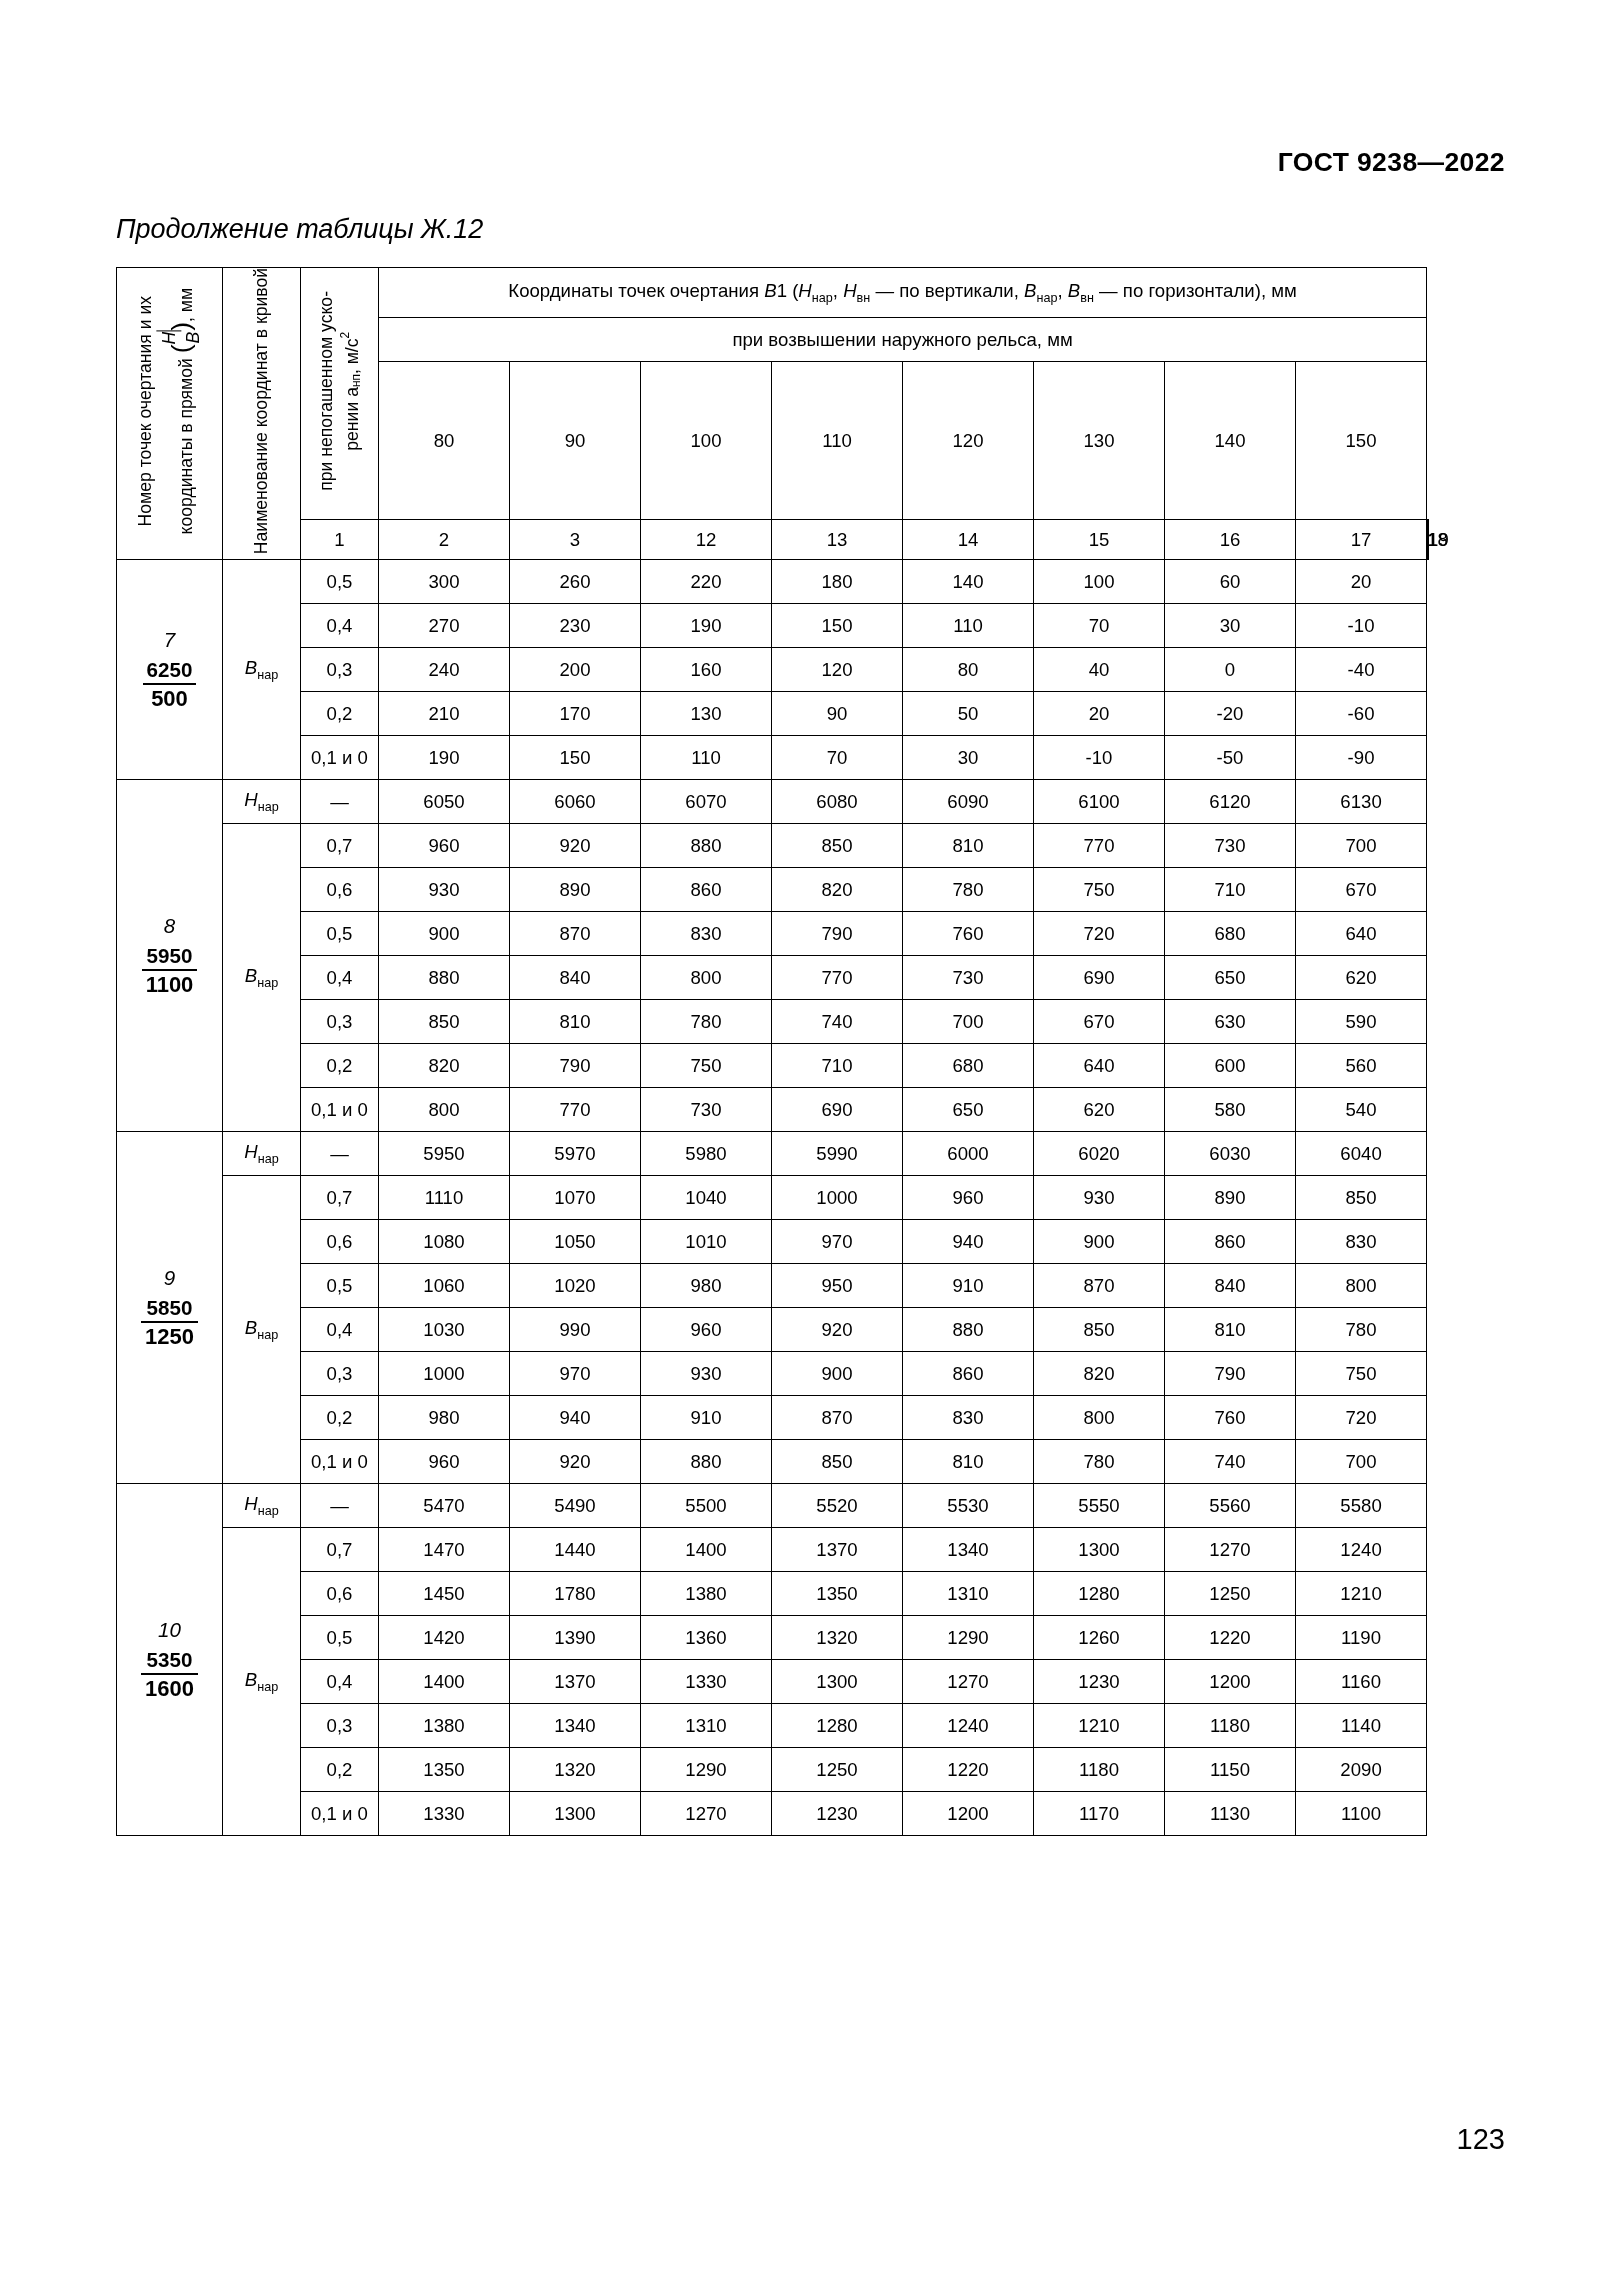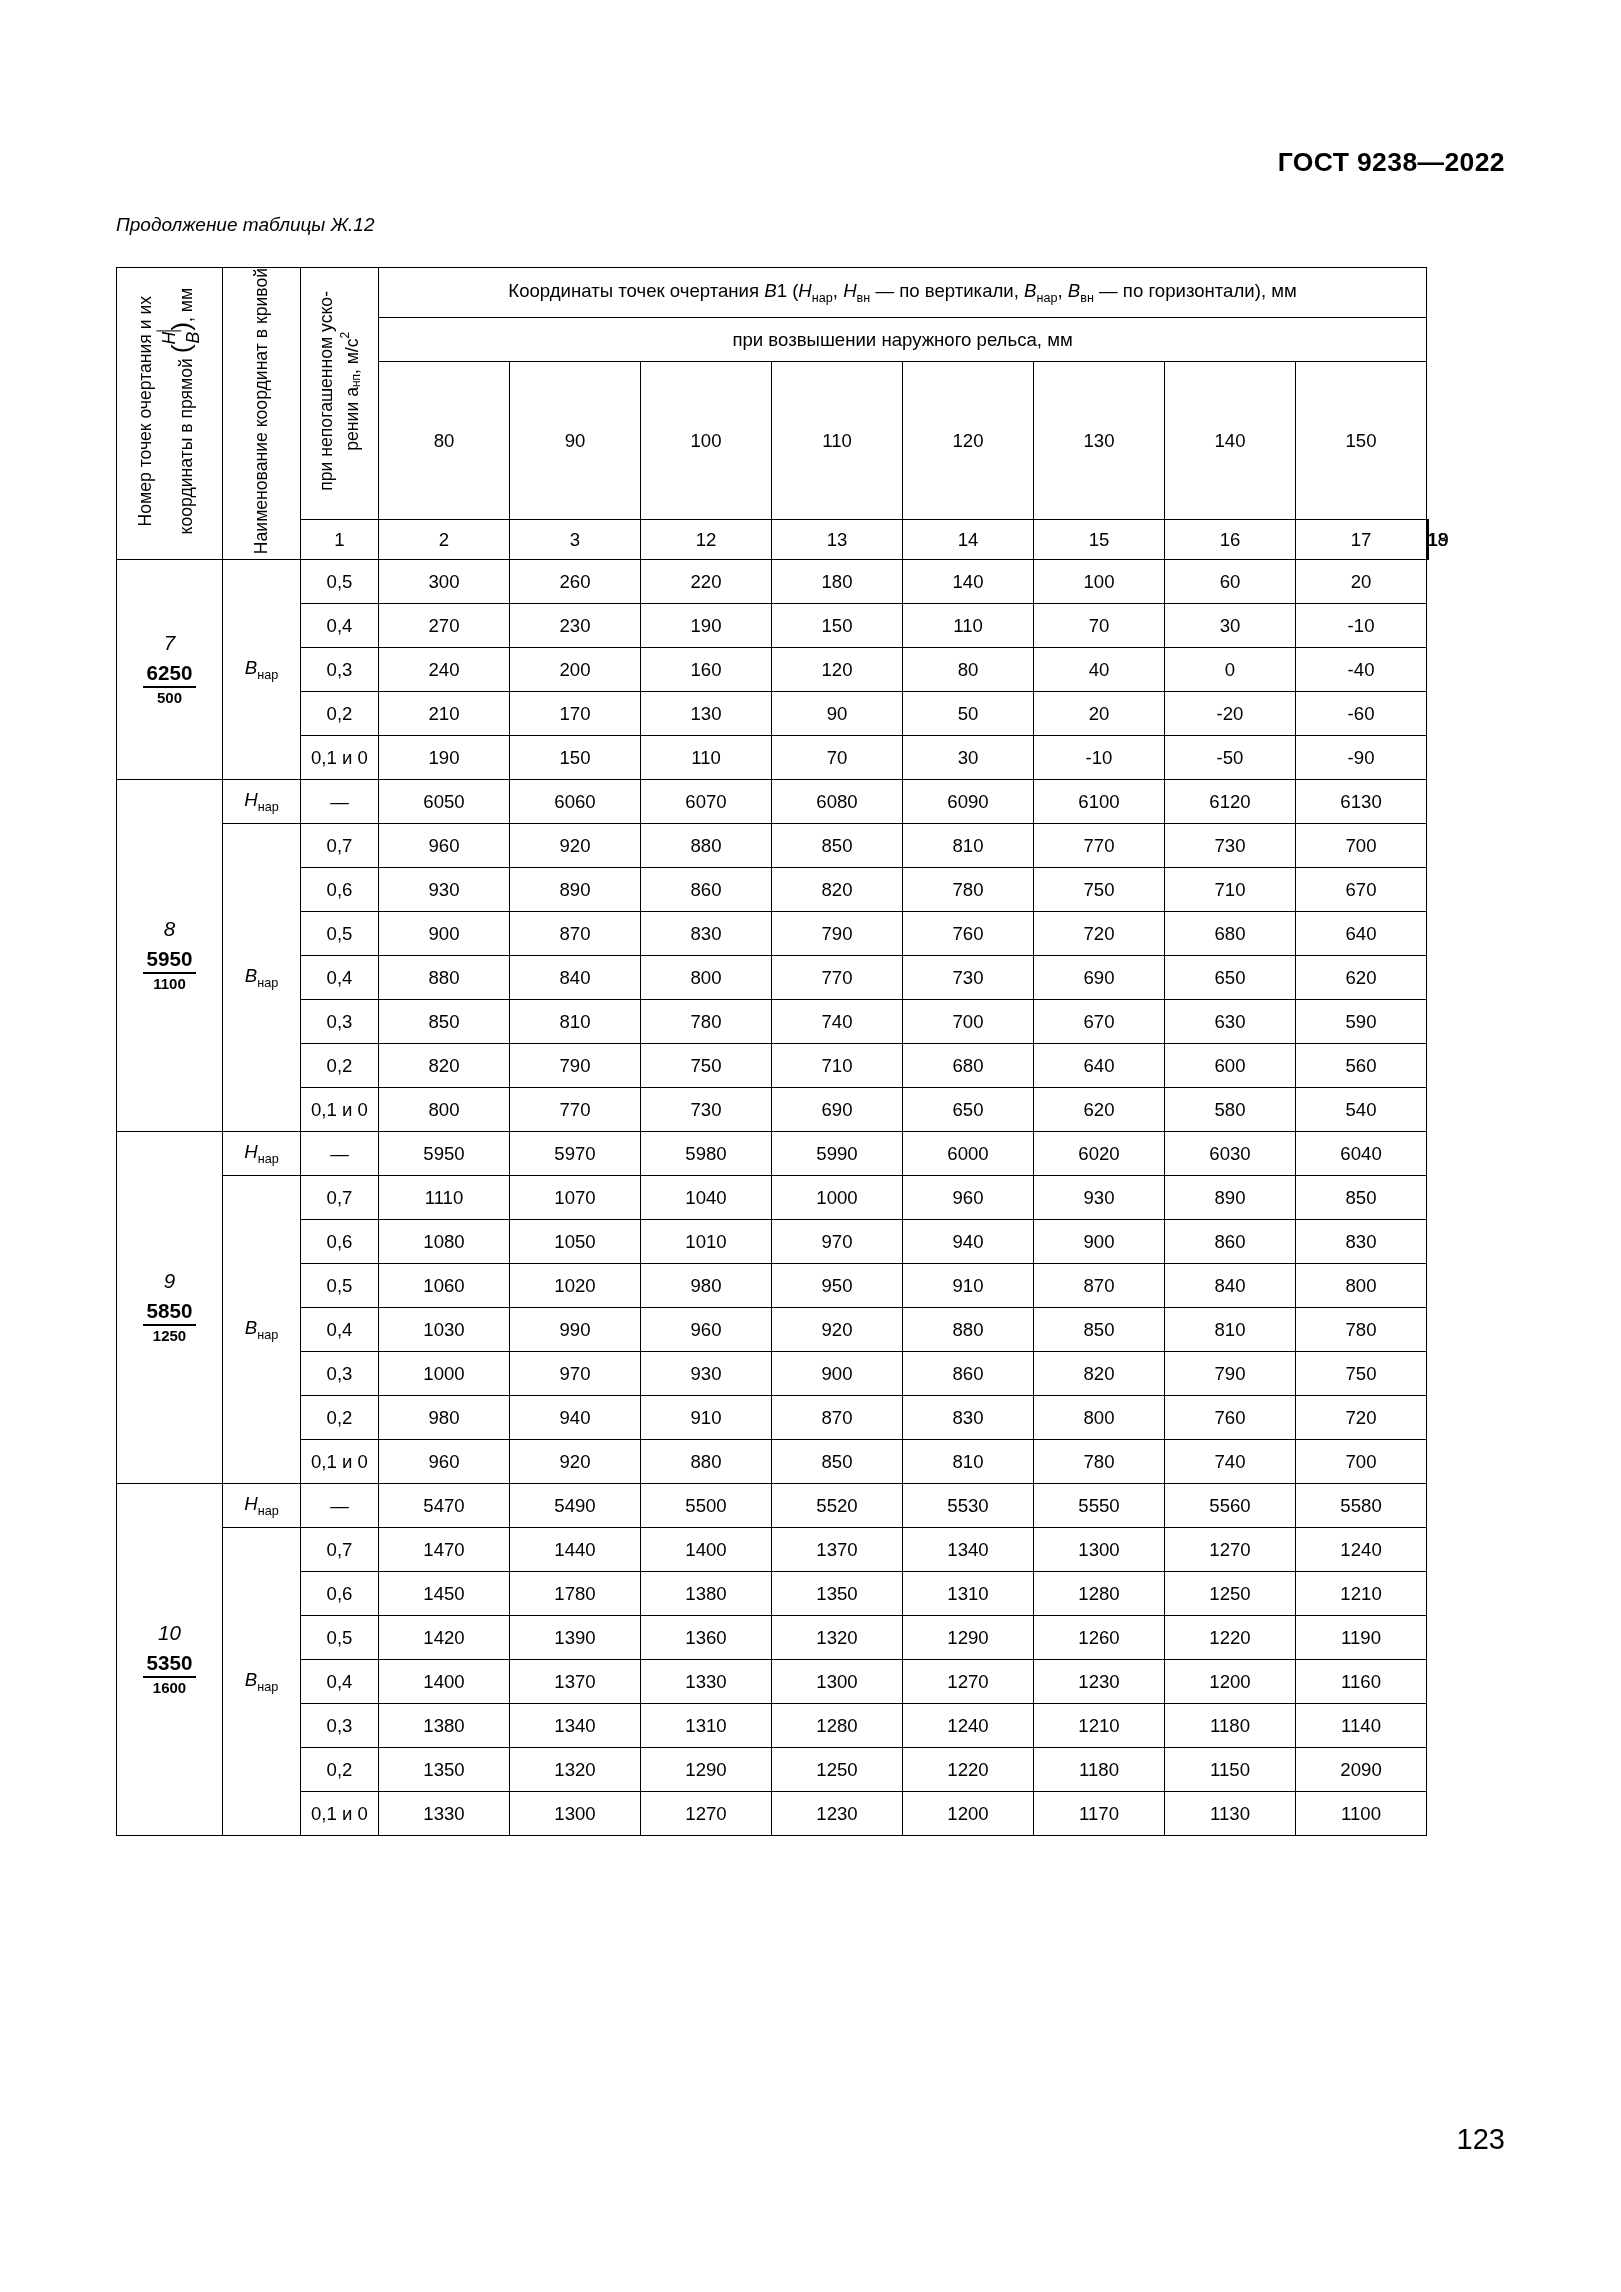--- a/index.html
+++ b/index.html
@@ -26,21 +26,21 @@
     top: 147px;
     right: 116px;
     font-size: 26.5px;
     font-weight: bold;
     letter-spacing: 0.4px;
   }
   .caption {
     position: absolute;
     top: 214px;
     left: 116px;
-    font-size: 19px;
+    font-size: 27px;
     font-style: italic;
   }
   .table-wrap {
     position: absolute;
     top: 267px;
     left: 116px;
     width: 1313px;
   }
   table.main {
     border-collapse: collapse;
@@ -89,21 +89,21 @@
     display: block;
     border-bottom: 2px solid #000;
     padding: 0 3.9px 1px 3.9px;
     font-weight: bold;
     font-size: 20.6px;
   }
   .frac .bot {
     display: block;
     padding: 1px 3.9px 0 3.9px;
     font-weight: bold;
-    font-size: 15px;
+    font-size: 22px;
   }
   .groupnum {
     display: block;
     font-style: italic;
     font-size: 20.6px;
     margin-bottom: 5.9px;
   }
   sub { font-size: 0.68em; }
   sup { font-size: 0.68em; }
   .italic { font-style: italic; }

